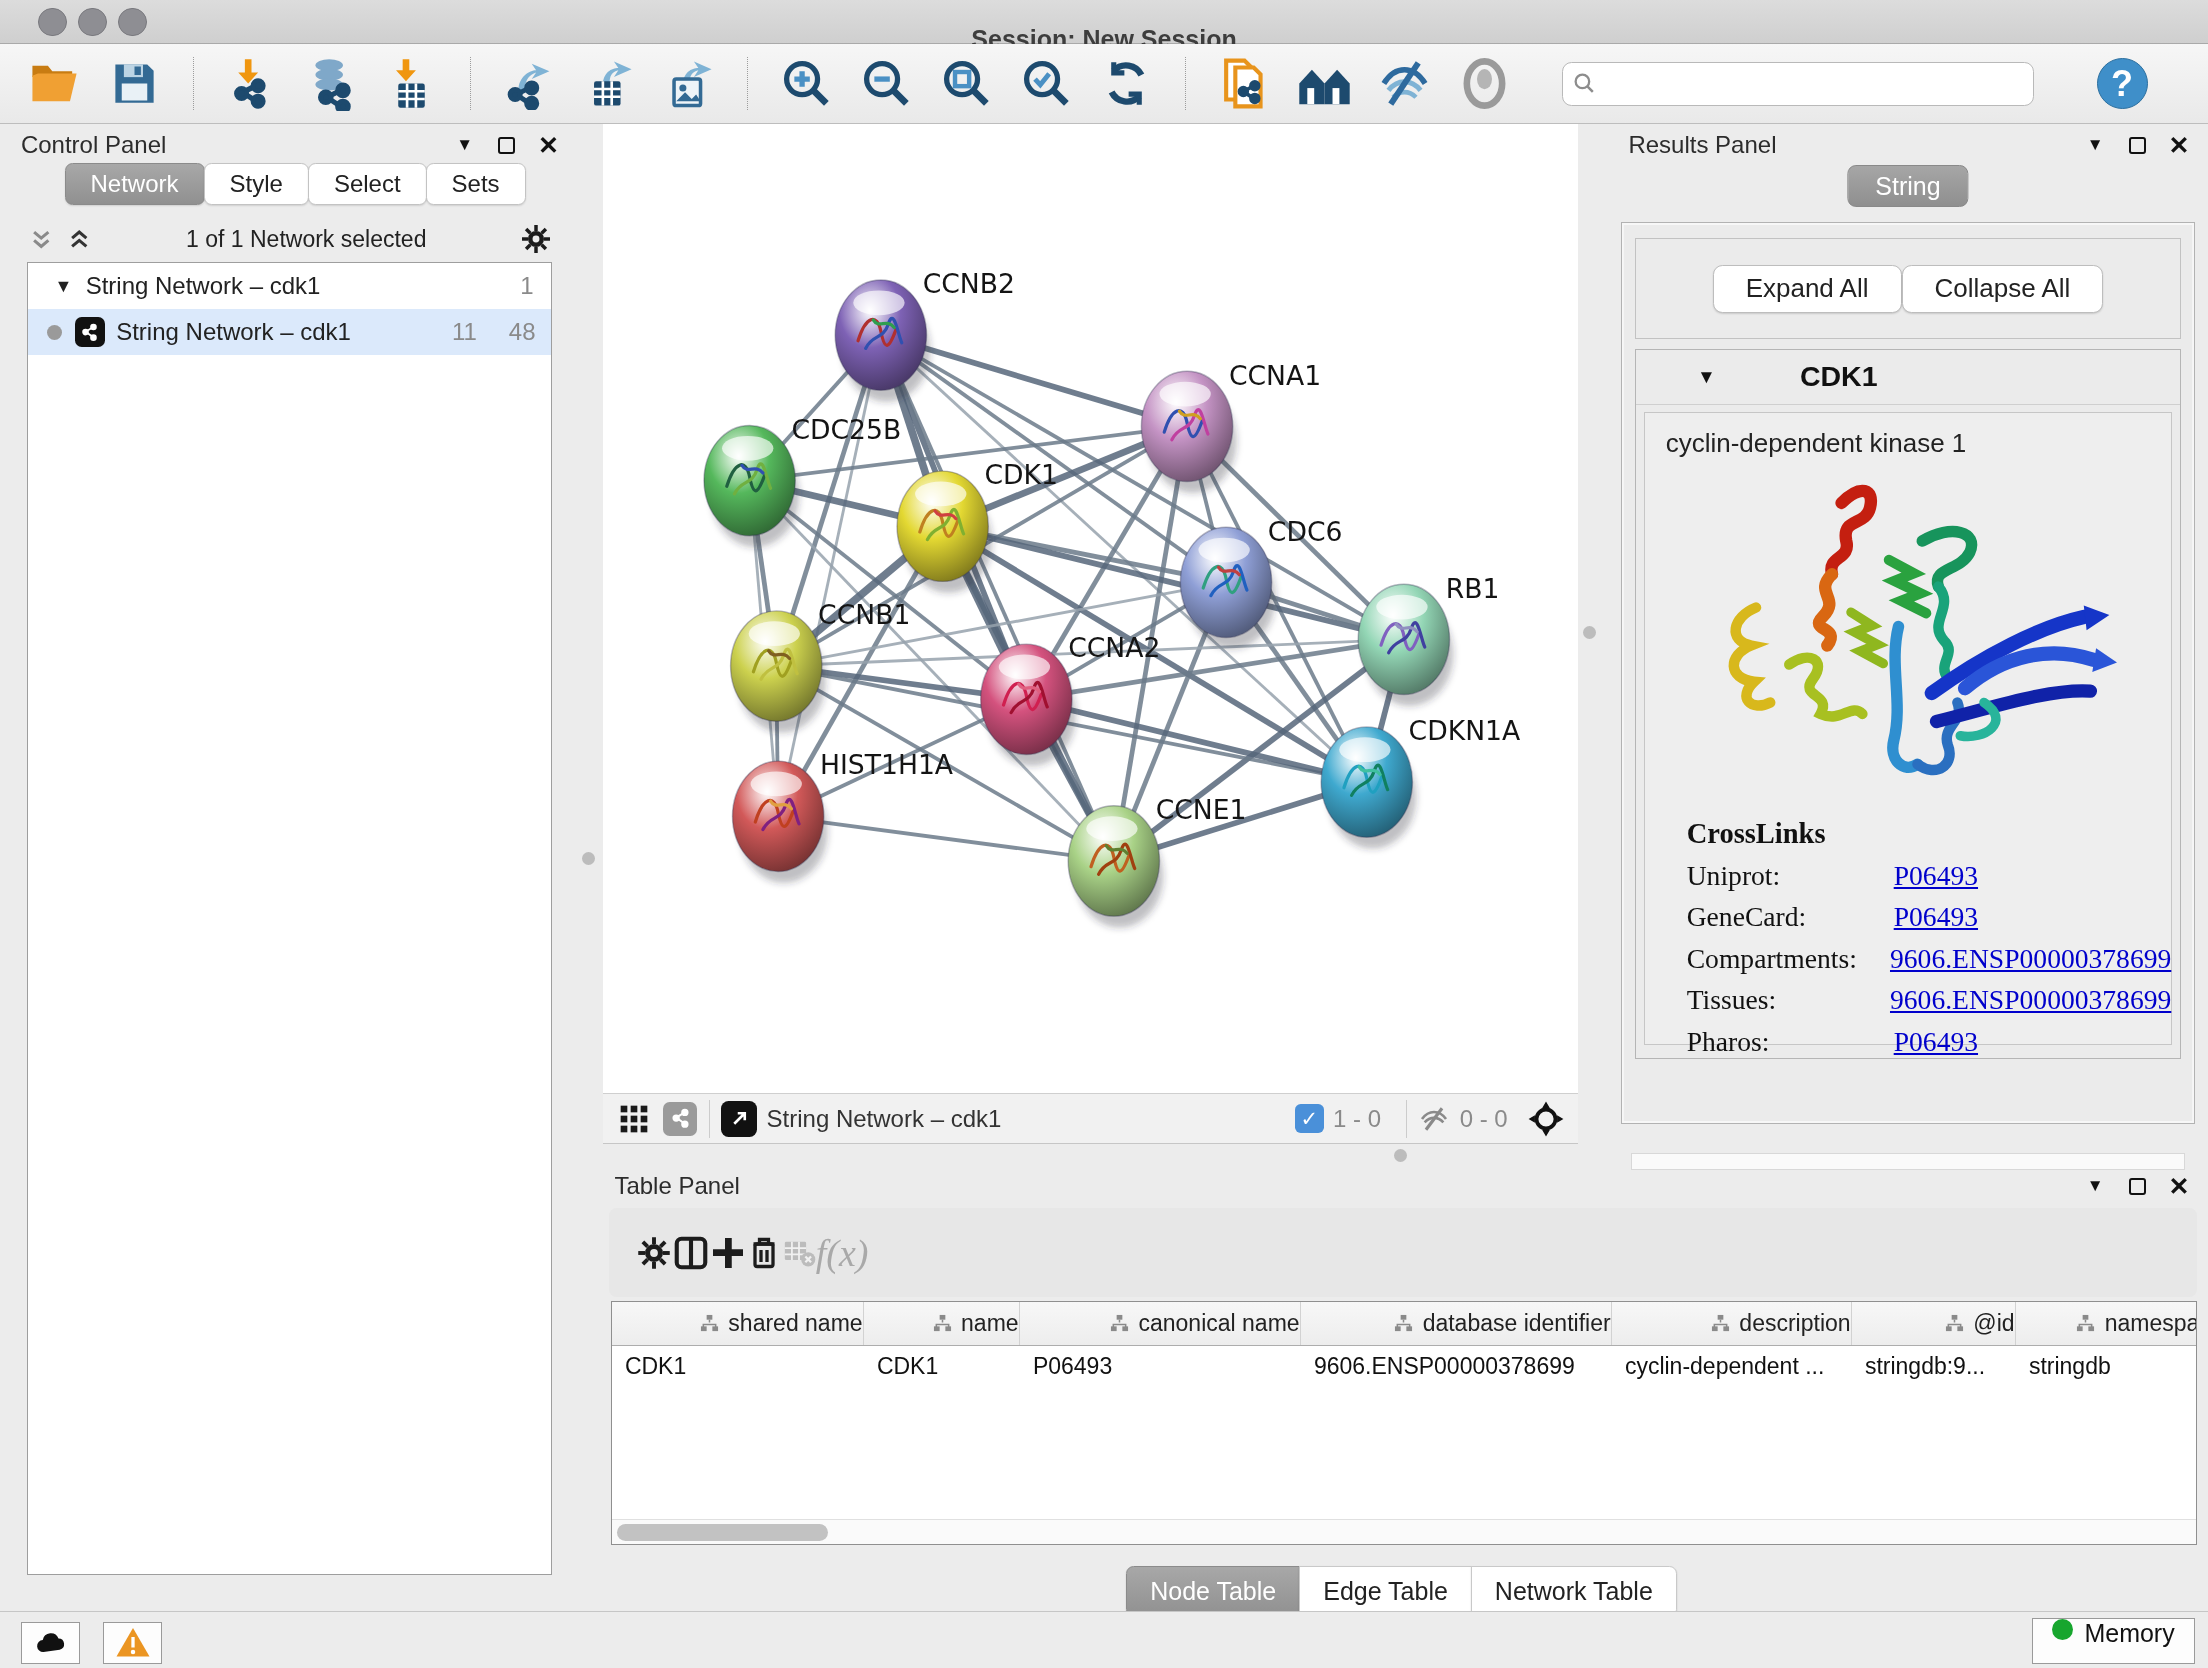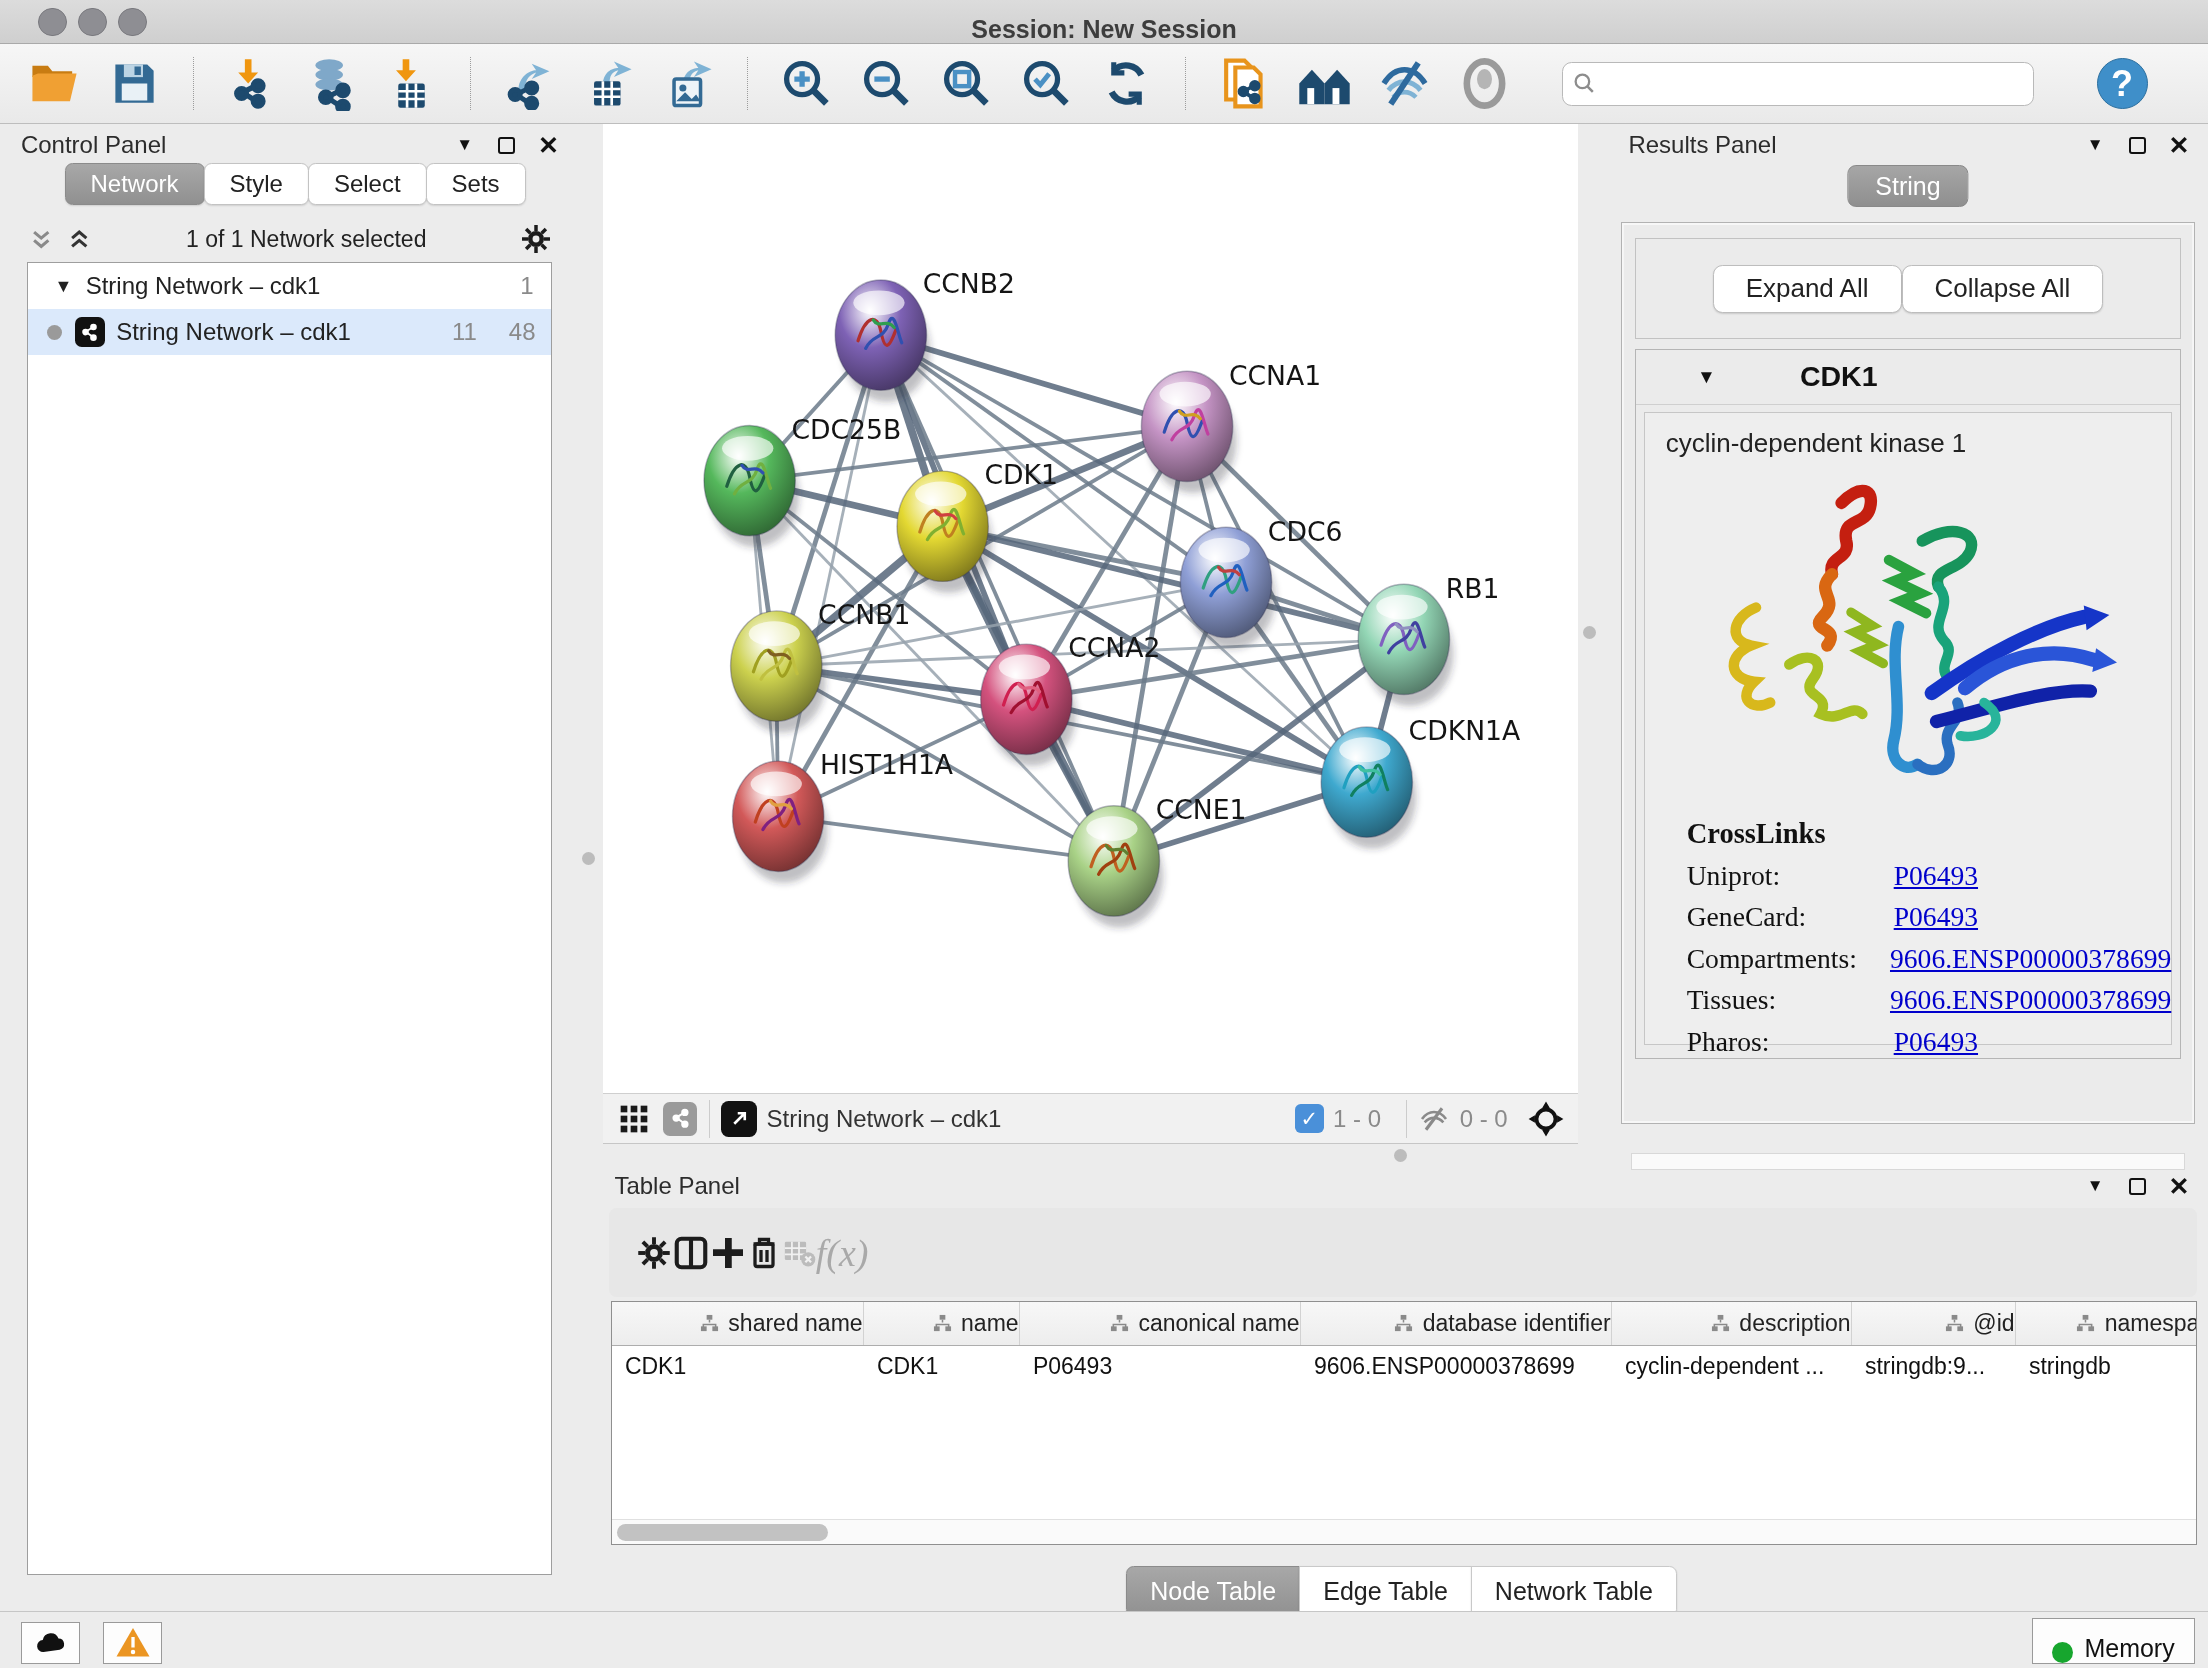--- a/index.html
+++ b/index.html
@@ -6,21 +6,21 @@
   html,body { width:2208px; height:1668px; }
   body { font-family:"Liberation Sans", sans-serif; background:#ececec; overflow:hidden; color:#222; }
   #app { position:relative; width:2208px; height:1668px; background:#ececec; }
 
   
   .titlebar { position:absolute; left:0; top:0; width:100%; height:44px;
     background:linear-gradient(#dcdcdc,#cfcfcf); border-bottom:1px solid #a9a9a9; }
   .traffic { position:absolute; top:7.6px; width:28.5px; height:28.5px; border-radius:50%;
     background:#8e8e93; border:1px solid #79797e; }
   .t1{left:38px;} .t2{left:78px;} .t3{left:118px;}
-  .win-title { position:absolute; left:0; right:0; top:15px; text-align:center;
+  .win-title { position:absolute; left:0; right:0; top:25px; text-align:center;
     font-size:25px; font-weight:600; color:#3d3d3d; }
 
   
   .toolbar { position:absolute; left:0; top:44px; width:100%; height:80px;
     background:linear-gradient(#f6f6f6,#e9e9e9); border-bottom:1.9px solid #bdbdbd;
     display:flex; align-items:center; padding:0 27px; gap:25px; }
   .tb-ico { width:55px; height:55px; display:flex; align-items:center; justify-content:center; }
   .tb-sep { width:0; height:53px; border-left:1.9px dotted #9c9c9c; margin:0 5.7px; }
   .searchbox { margin-left:25px; width:472px; height:44px; background:#fff; border:1.9px solid #b9b9b9;
     border-radius:9.5px; display:flex; align-items:center; padding:0 9.5px; }
@@ -116,21 +116,21 @@
   .tp-tab:first-child{ border-radius:7.6px 0 0 7.6px; }
   .tp-tab:last-child{ border-radius:0 7.6px 7.6px 0; }
   .tp-tab.active { background:linear-gradient(#a8a8a8,#909090); color:#fff; border-color:#8b8b8b; }
 
   
   .statusbar { position:absolute; left:0; bottom:0; width:100%; height:57px; background:#ececec;
     border-top:1.9px solid #c6c6c6; }
   .sb-btn { position:absolute; top:9.5px; width:59px; height:42px; background:#fdfdfd;
     border:1.9px solid #9a9a9a; display:flex; align-items:center; justify-content:center; }
   .memory-btn { position:absolute; right:13.3px; top:5.7px; height:46px; padding:0 19px; background:#fdfdfd;
-    border:1.9px solid #9a9a9a; display:flex; align-items:flex-end; gap:11.4px; font-size:25px; color:#111; }
+    border:1.9px solid #9a9a9a; display:flex; align-items:flex-start; gap:11.4px; font-size:25px; color:#111; }
   .mem-dot { width:21px; height:21px; border-radius:50%; background:#17a62e; }
 
   .split-dot { position:absolute; width:13.3px; height:13.3px; border-radius:50%; background:#bcbcbc; }
 </style>
 </head>
 <body>
 
 <div id="app">
 
   <div class="titlebar">

